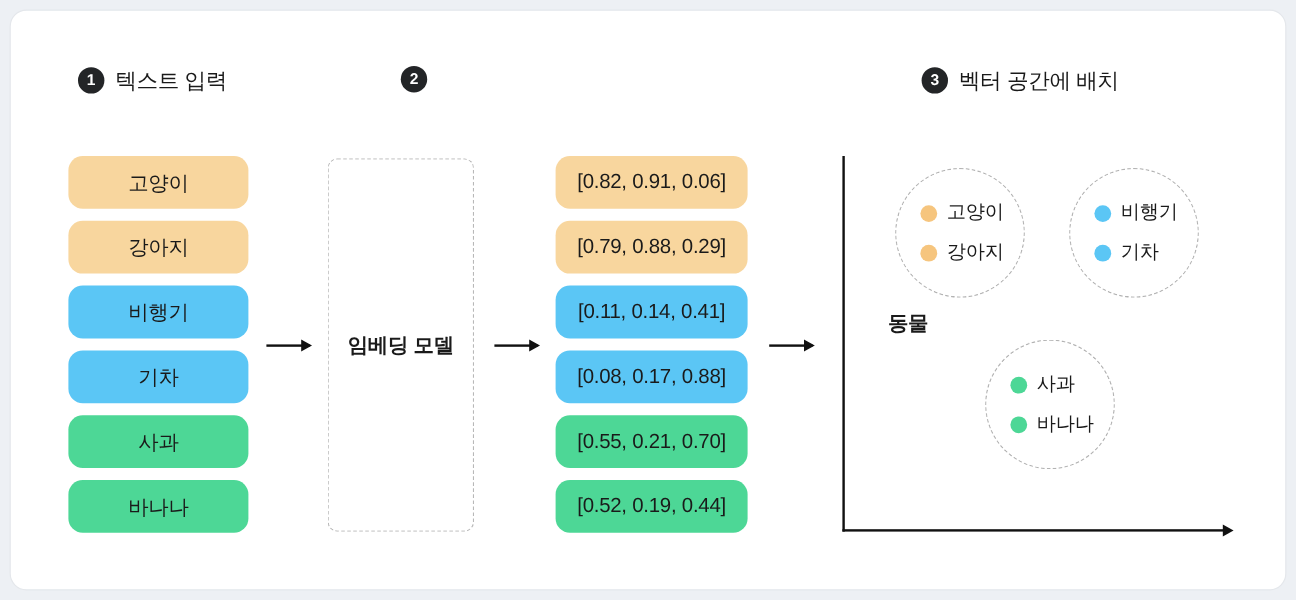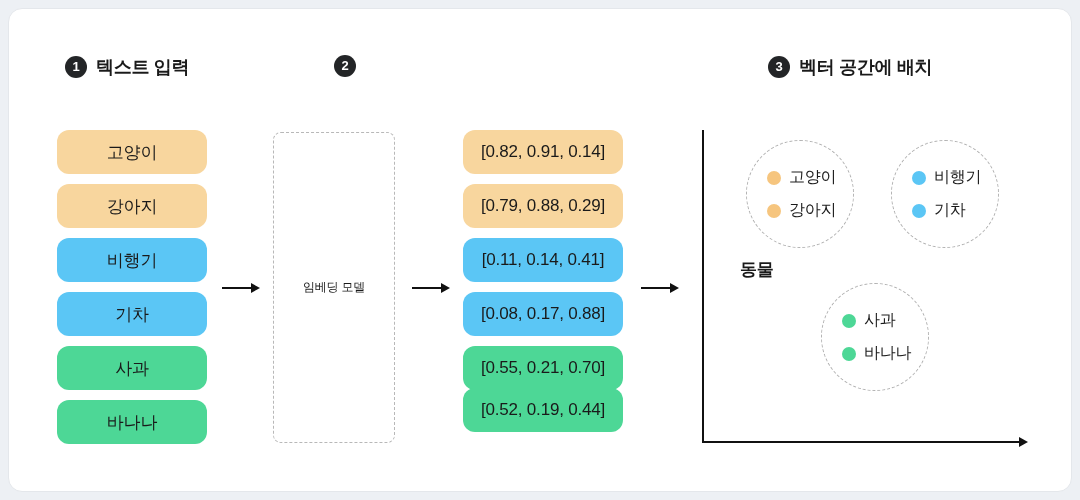--- a/index.html
+++ b/index.html
@@ -18,21 +18,21 @@
     border-radius:14px;
   }
   
   .step-header { position:absolute; top:55px; display:flex; align-items:center; gap:9px; }
   .badge {
     width:22px; height:22px; border-radius:50%;
     background:var(--badge_bg,#232527); color:#fff;
     font-size:13px; font-weight:700; line-height:22px; text-align:center;
     flex:0 0 22px;
   }
-  .step-title { font-size:18px; font-weight:700; letter-spacing:-0.3px; white-space:nowrap; }
+  .step-title { font-size:18px; font-weight:400; letter-spacing:-0.3px; white-space:nowrap; }
   
   .wbox {
     position:absolute; height:44px; border-radius:12px;
     display:flex; align-items:center; justify-content:center;
     font-size:17px; font-weight:500; letter-spacing:-0.2px;
   }
   .col-input .wbox { left:57px; width:150px; }
   .col-vector .wbox { left:463px; width:160px; }
   .orange { background:var(--orange,#F8D69E); }
   .blue   { background:var(--blue,#5BC6F5); }
@@ -42,21 +42,21 @@
   .arrow::after {
     content:""; position:absolute; right:-2px; top:-6px;
     border-left:9px solid #111; border-top:5px solid transparent; border-bottom:5px solid transparent;
   }
   
   .model-box {
     position:absolute; left:273px; top:132px; width:122px; height:311px;
     border:1.5px dashed #b8b8b8; border-radius:8px; background:#fff;
     display:flex; align-items:center; justify-content:center;
   }
-  .model-box span { font-size:12px; font-weight:400; letter-spacing:-0.2px; }
+  .model-box span { font-size:17px; font-weight:700; letter-spacing:-0.2px; }
   
   .axis-y { position:absolute; left:702px; top:130px; width:2px; height:313px; background:#111; }
   .axis-x { position:absolute; left:702px; top:441px; width:318px; height:2px; background:#111; }
   .axis-x-head {
     position:absolute; left:1019px; top:437px; width:0; height:0;
     border-left:9px solid #111; border-top:5px solid transparent; border-bottom:5px solid transparent;
   }
   .cluster {
     position:absolute; width:108px; height:108px; border-radius:50%;
     border:1.5px dashed #b3b3b3; background:#fff;
@@ -103,26 +103,26 @@
 
   <div class="arrow" style="left:222px; top:287px; width:36px"></div>
 
   <div class="model-box">
     <span>임베딩 모델</span>
   </div>
 
   <div class="arrow" style="left:412px; top:287px; width:36px"></div>
 
   <div class="col-vector">
-    <div class="wbox orange" style="top:130px">[0.82, 0.91, 0.14]</div>
+    <div class="wbox orange" style="top:130px">[0.82, 0.91, 0.06]</div>
     <div class="wbox orange" style="top:184px">[0.79, 0.88, 0.29]</div>
     <div class="wbox blue" style="top:238px">[0.11, 0.14, 0.41]</div>
     <div class="wbox blue" style="top:292px">[0.08, 0.17, 0.88]</div>
     <div class="wbox green" style="top:346px">[0.55, 0.21, 0.70]</div>
-    <div class="wbox green" style="top:388px">[0.52, 0.19, 0.44]</div>
+    <div class="wbox green" style="top:400px">[0.52, 0.19, 0.44]</div>
   </div>
 
   <div class="arrow" style="left:641px; top:287px; width:36px"></div>
 
   <div class="axis-y"></div>
   <div class="axis-x"></div>
   <div class="axis-x-head"></div>
 
   <div class="cluster" style="left:746px; top:140px">
     <div class="cluster-row">

